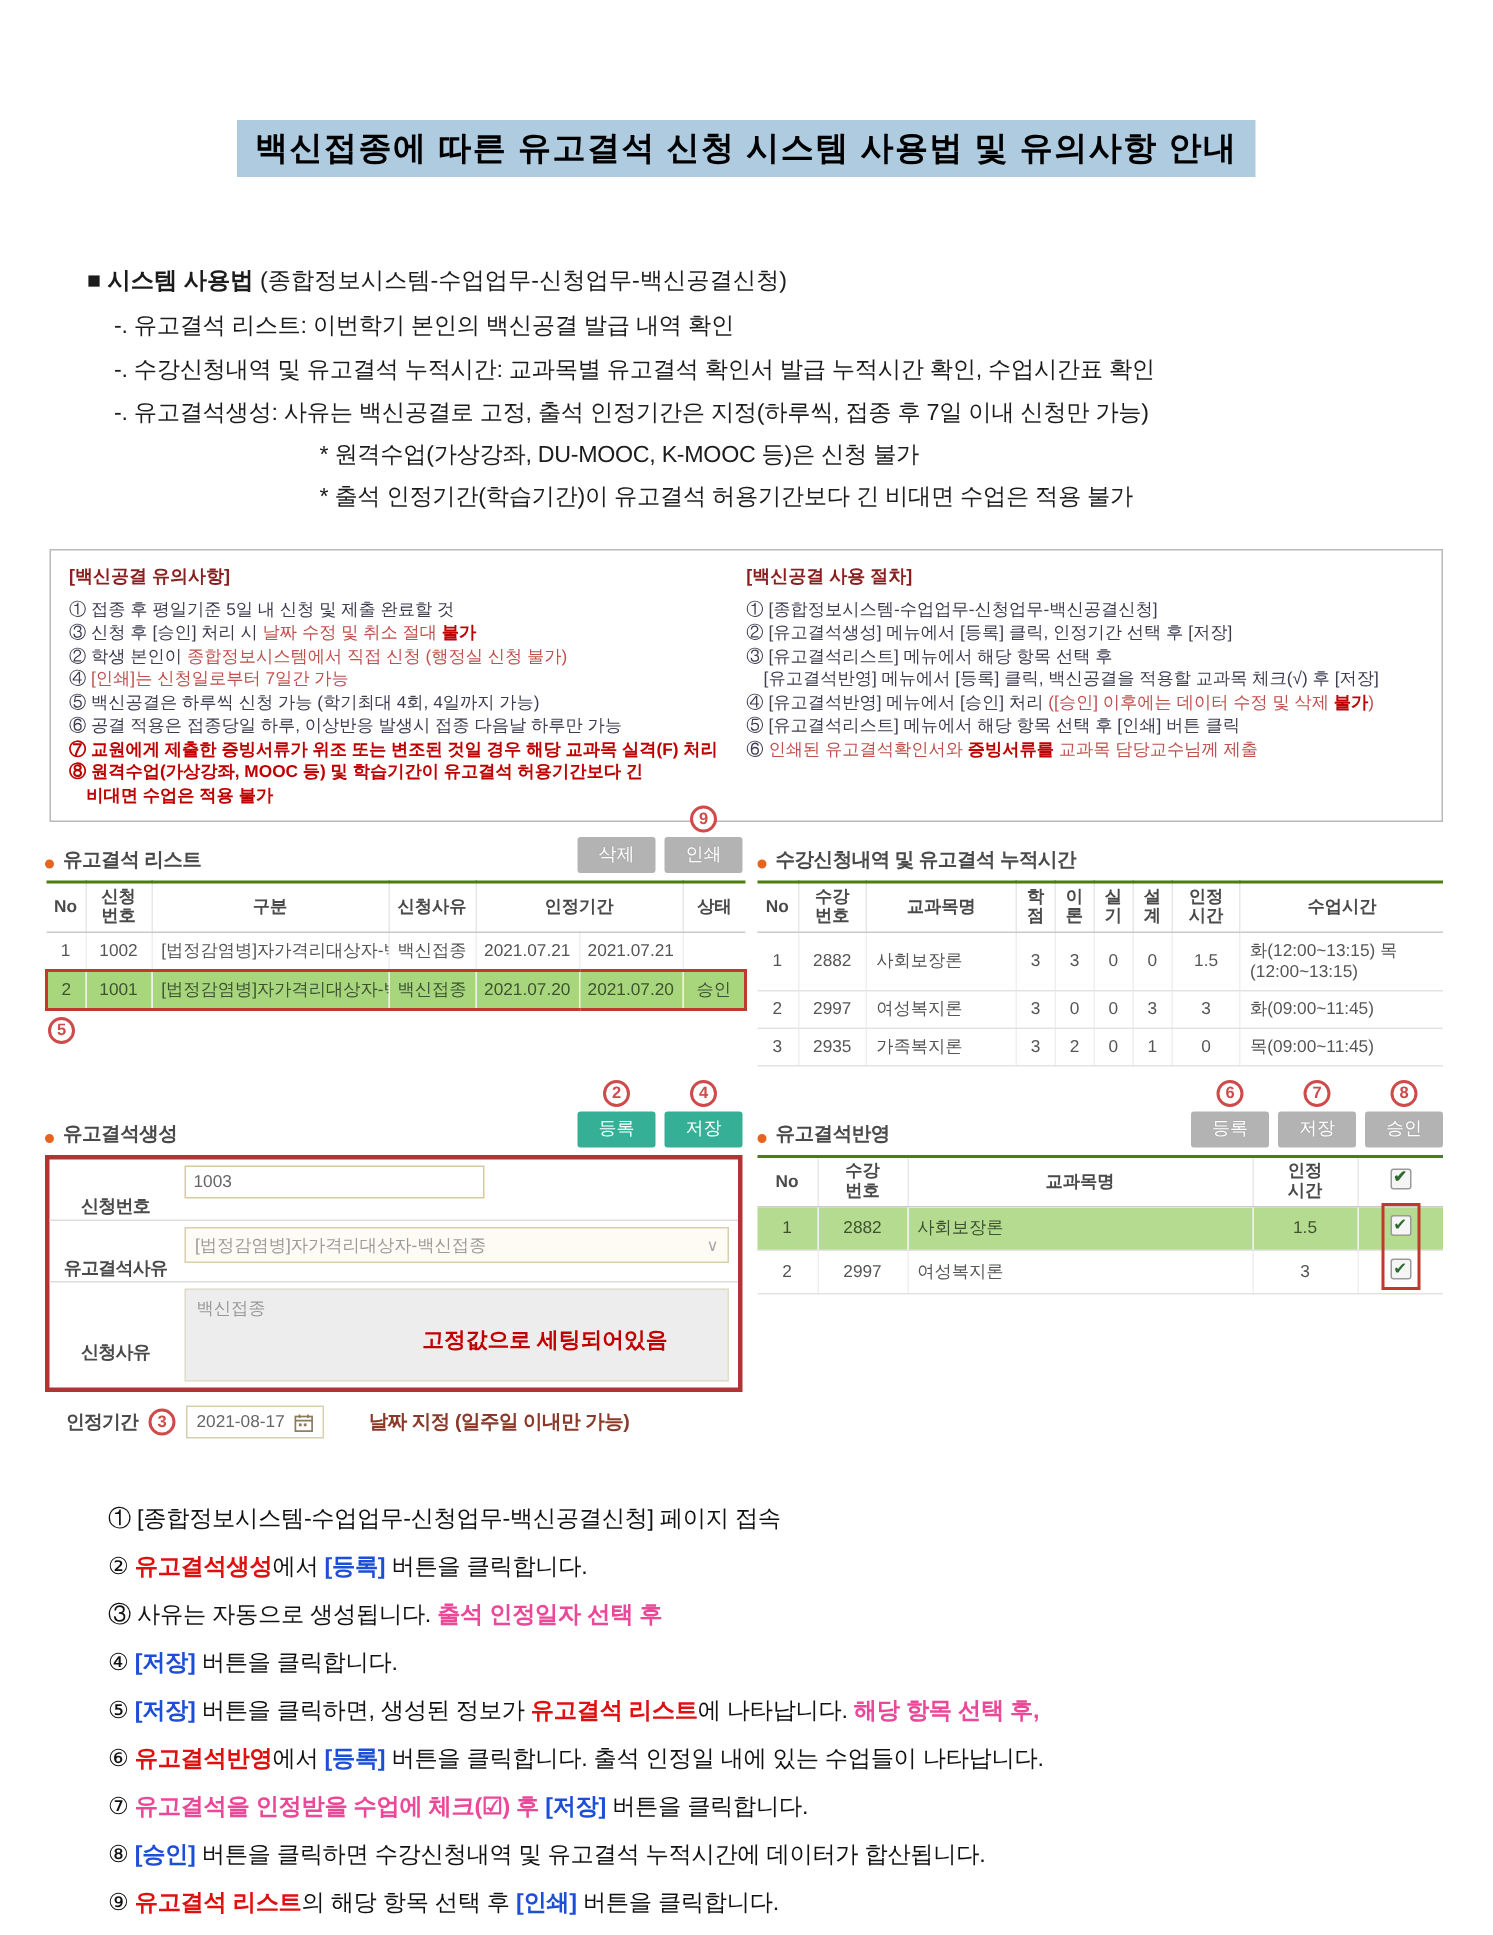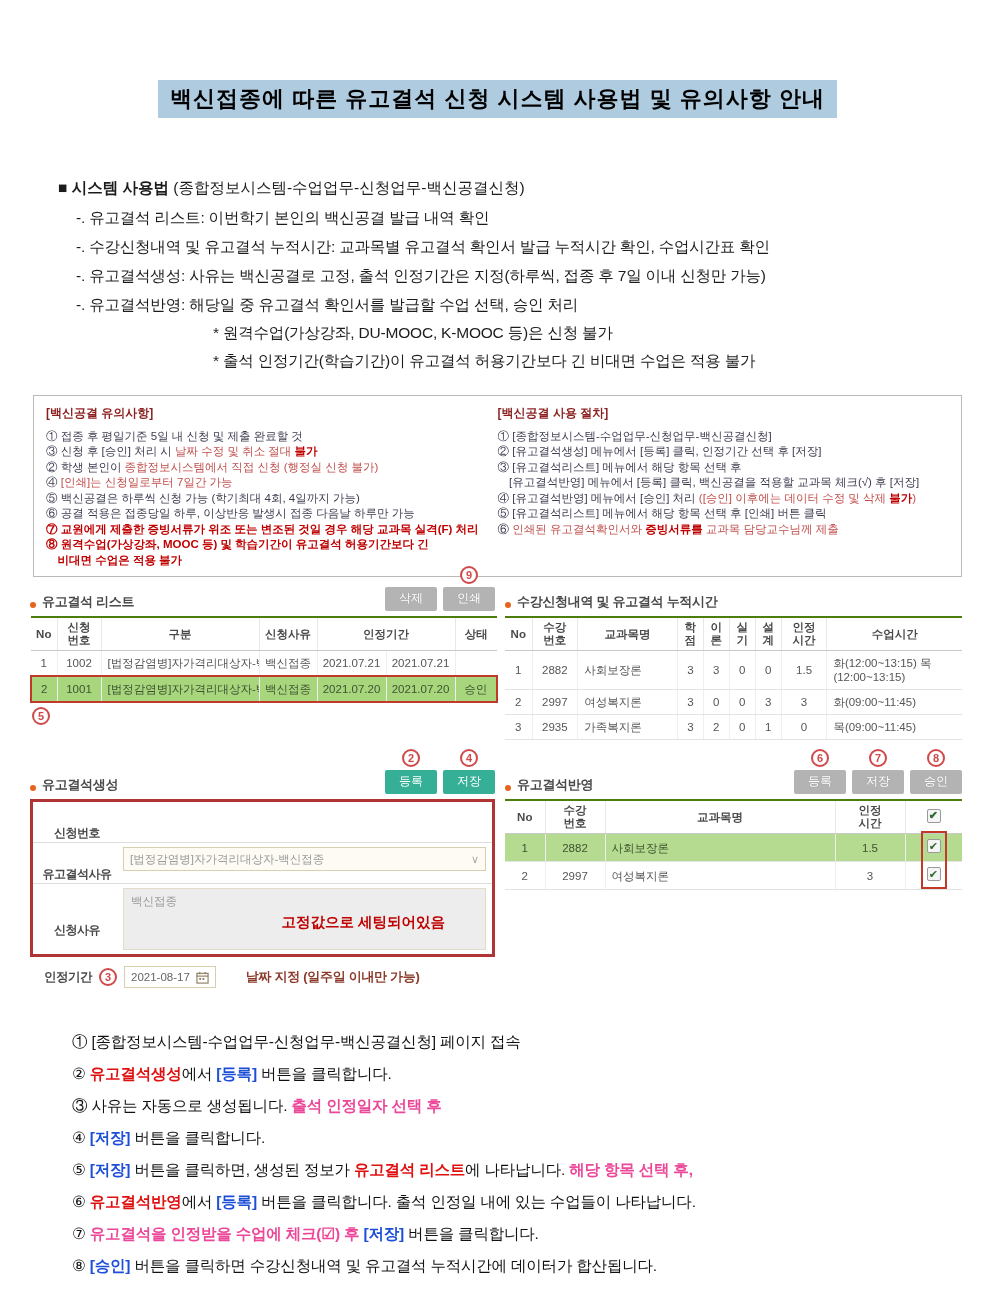--- a/index.html
+++ b/index.html
@@ -112,21 +112,20 @@
   <span class="doc-title">백신접종에 따른 유고결석 신청 시스템 사용법 및 유의사항 안내</span>
 </div>
 
 <div class="usage">
   <div class="usage-heading">
     <span class="hb">■ 시스템 사용법</span><span> (종합정보시스템-수업업무-신청업무-백신공결신청)</span>
   </div>
   <div class="usage-line">-. 유고결석 리스트: 이번학기 본인의 백신공결 발급 내역 확인</div>
   <div class="usage-line">-. 수강신청내역 및 유고결석 누적시간: 교과목별 유고결석 확인서 발급 누적시간 확인, 수업시간표 확인</div>
   <div class="usage-line">-. 유고결석생성: 사유는 백신공결로 고정, 출석 인정기간은 지정(하루씩, 접종 후 7일 이내 신청만 가능)</div>
-  <div class="usage-line">-. 유고결석반영: 해당일 중 유고결석 확인서를 발급할 수업 선택, 승인 처리</div>
   <div class="usage-note">* 원격수업(가상강좌, DU-MOOC, K-MOOC 등)은 신청 불가</div>
   <div class="usage-note">* 출석 인정기간(학습기간)이 유고결석 허용기간보다 긴 비대면 수업은 적용 불가</div>
 </div>
 
 <div class="notice">
   <div class="notice-col-left">
     <div class="notice-title">[백신공결 유의사항]</div>
     <div class="nline"><span class="sg-k">① 접종 후 평일기준 5일 내 신청 및 제출 완료할 것</span></div>
     <div class="nline"><span class="sg-k">③ 신청 후 [승인] 처리 시 </span><span class="sg-r">날짜 수정 및 취소 절대 </span><span class="sg-rb">불가</span></div>
     <div class="nline"><span class="sg-k">② 학생 본인이 </span><span class="sg-r">종합정보시스템에서 직접 신청 (행정실 신청 불가)</span></div>
@@ -295,20 +294,23 @@
         </span>
         <span class="btn-wrap">
           <span class="badge">4</span>
           <button class="btn btn-teal">저장</button>
         </span>
       </span>
     </div>
     <div class="form-redbox">
       <div class="frow">
         <span class="flabel">신청번호</span>
+        <span class="fval">
+          <input class="inp inp-reqno" value="1003" style="">
+        </span>
       </div>
       <div class="frow">
         <span class="flabel">유고결석사유</span>
         <span class="fval">
           <span class="sel">
             <span>[법정감염병]자가격리대상자-백신접종</span>
             <span class="chev">∨</span>
           </span>
         </span>
       </div>

